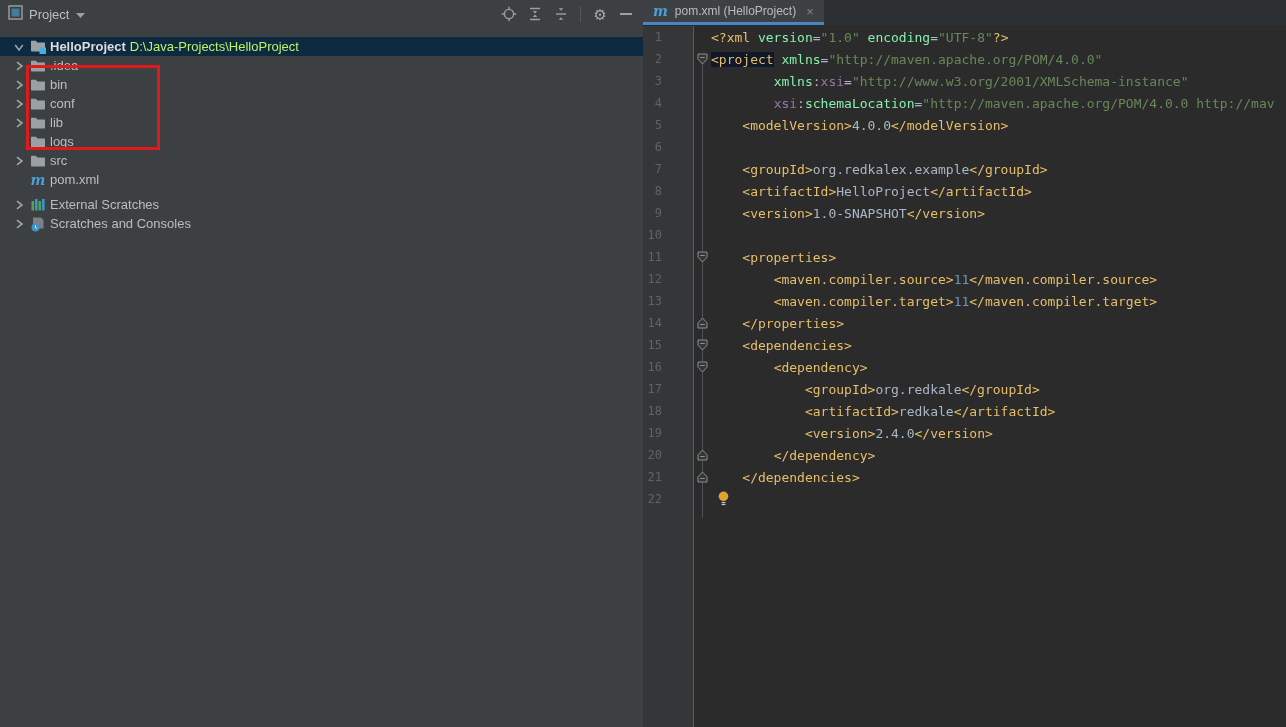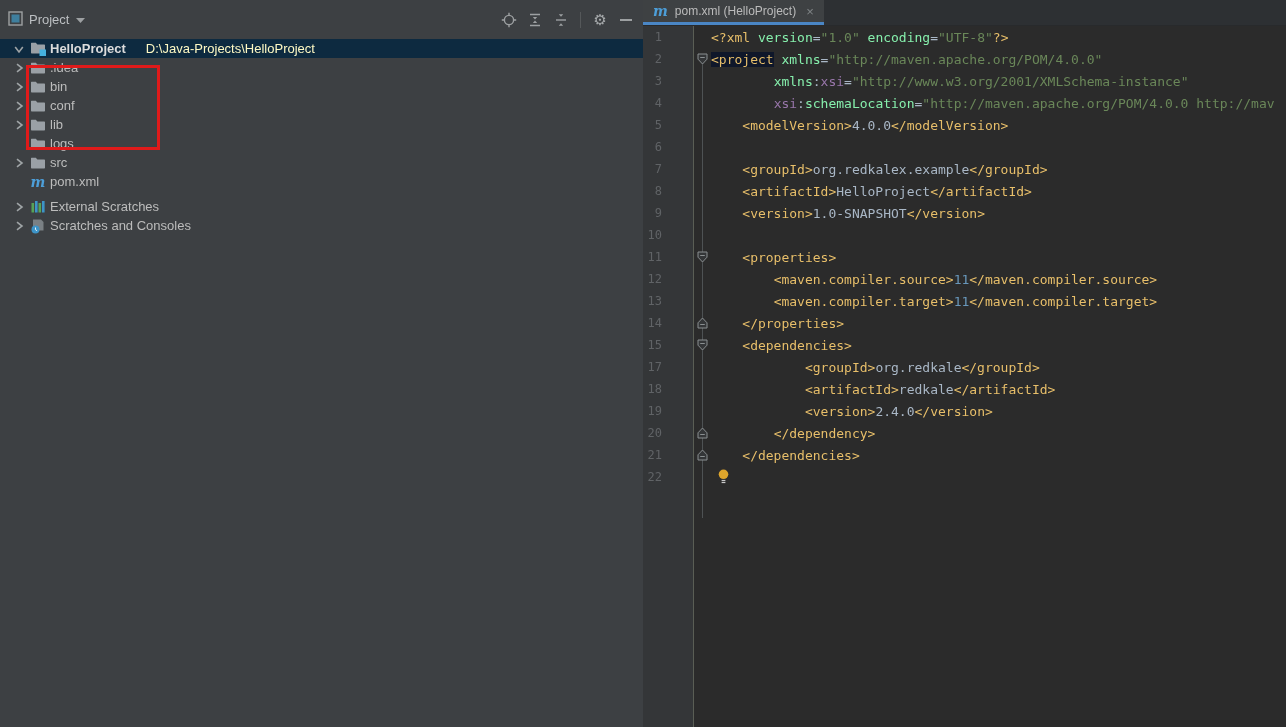--- a/index.html
+++ b/index.html
@@ -1,39 +1,39 @@
 <!DOCTYPE html>
 <html><head>
 <meta charset="utf-8">
 <style>
   html,body{margin:0;padding:0;background:#2b2b2b;}
   .app{position:relative;width:1286px;height:727px;overflow:hidden;background:#2b2b2b;
        font-family:"Liberation Sans",sans-serif;-webkit-font-smoothing:antialiased;}
 
   
   .panel{position:absolute;left:0;top:0;width:643px;height:727px;background:#3d4043;}
-  .panel-header{height:39px;display:flex;align-items:center;justify-content:space-between;
-                padding:0 6px 0 8px;background:#3d4043;}
+  .panel-header{height:28px;display:flex;align-items:center;justify-content:space-between;
+                padding:0 6px 9px 8px;background:#3d4043;}
   .ph-left{display:flex;align-items:center;gap:6px;color:#bcbfc2;font-size:13px;cursor:default;}
   .ph-icons{display:flex;align-items:center;gap:4px;}
   .tool-btn{width:22px;height:22px;display:flex;align-items:center;justify-content:center;border-radius:3px;}
   .tool-sep{width:1px;height:16px;background:#55585a;margin:0 4px;}
   .gear-txt{font-size:15px;color:#a5a8aa;line-height:1;}
   .minus-bar{width:12px;height:2px;background:#9da0a2;}
 
   .tree{position:relative;padding-top:0;}
   .trow{height:19px;display:flex;align-items:center;font-size:13px;color:#bcbcbc;padding-left:10px;cursor:default;}
   .trow.lvl1{}
   .trow.sel{background:#0d2a40;}
   .trow.gap{margin-top:6px;}
   .chev{width:18px;height:16px;display:flex;align-items:center;justify-content:center;flex:none;}
   .ticon{width:20px;height:16px;display:flex;align-items:center;justify-content:center;flex:none;}
   .tlabel{margin-left:2px;white-space:nowrap;}
   .tlabel.b{font-weight:bold;color:#dcdcdc;}
-  .tpath{margin-left:20px;color:#fef9c3;white-space:nowrap;}
+  .tpath{margin-left:4px;color:#bef264;white-space:nowrap;}
   .mvn-ico{font-family:"DejaVu Serif",serif;font-style:italic;font-weight:bold;color:#4d9ed8;font-size:14px;line-height:1;}
 
   .annotation-box{position:absolute;left:26px;top:65px;width:128px;height:79px;
                   border:3px solid #e01a1a;z-index:6;pointer-events:none;}
 
   
   .editor-area{position:absolute;left:643px;top:0;width:643px;height:727px;background:#2b2b2b;}
   .tab-bar{height:25px;background:#2d3033;display:flex;align-items:stretch;border-bottom:1px solid #282a2c;}
   .tab{display:flex;align-items:center;gap:7px;padding:0 10px;background:#3e4143;
        border-bottom:3px solid #4a86c5;font-size:12px;color:#bbbbbb;cursor:default;}
@@ -365,20 +365,31 @@
             <span class="sp"></span>
             <span class="fold">
               <svg width="11" height="12" viewBox="0 0 11 12">
                 <path d="M1 1h9v5.2L5.5 11 1 6.2z" fill="#343638" stroke="#8a8f91" stroke-width="1"></path>
                 <path d="M3.2 4.5h4.6" stroke="#8a8f91" stroke-width="1"></path>
               </svg>
             </span>
             <span class="ltext"><span class="c-pln">    </span><span class="c-tag">&lt;dependencies&gt;</span></span>
           </div>
           <div class="line">
+            <span class="ln">16</span>
+            <span class="sp"></span>
+            <span class="fold">
+              <svg width="11" height="12" viewBox="0 0 11 12">
+                <path d="M1 1h9v5.2L5.5 11 1 6.2z" fill="#343638" stroke="#8a8f91" stroke-width="1"></path>
+                <path d="M3.2 4.5h4.6" stroke="#8a8f91" stroke-width="1"></path>
+              </svg>
+            </span>
+            <span class="ltext"><span class="c-pln">        </span><span class="c-tag">&lt;dependency&gt;</span></span>
+          </div>
+          <div class="line">
             <span class="ln">17</span>
             <span class="sp"></span>
             <span class="fold"></span>
             <span class="ltext"><span class="c-pln">            </span><span class="c-tag">&lt;groupId&gt;</span><span class="c-txt">org.redkale</span><span class="c-tag">&lt;/groupId&gt;</span></span>
           </div>
           <div class="line">
             <span class="ln">18</span>
             <span class="sp"></span>
             <span class="fold"></span>
             <span class="ltext"><span class="c-pln">            </span><span class="c-tag">&lt;artifactId&gt;</span><span class="c-txt">redkale</span><span class="c-tag">&lt;/artifactId&gt;</span></span>

